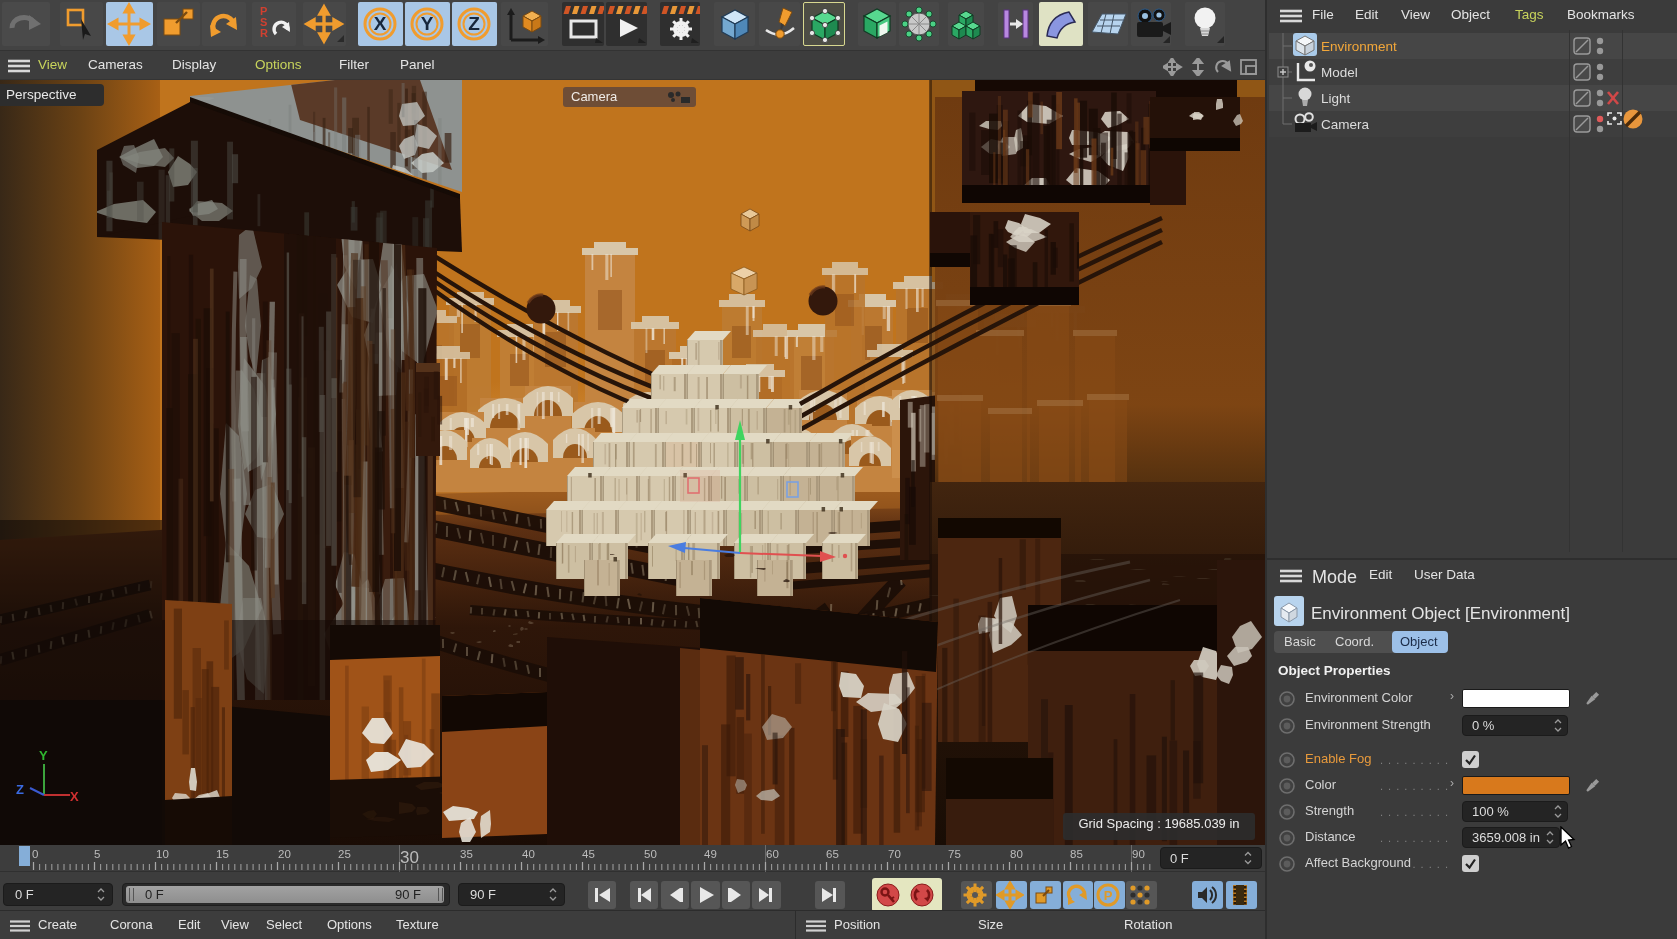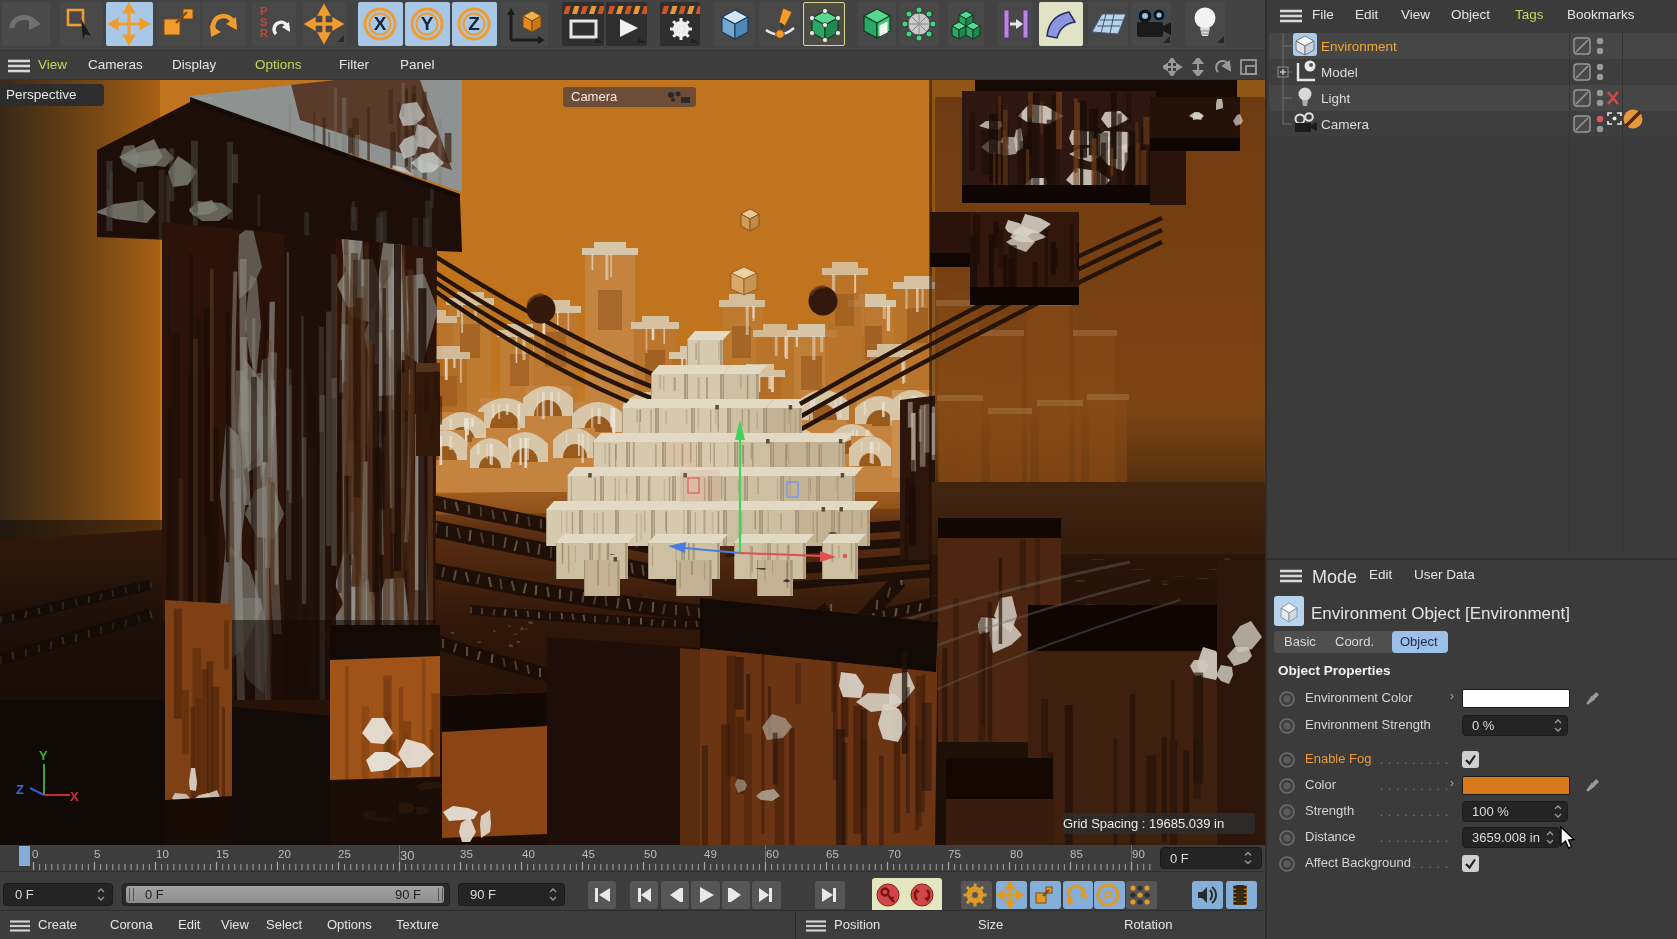--- a/index.html
+++ b/index.html
@@ -1930,21 +1930,21 @@
         <text x="16" y="794" fill="#3a6ae0">Z</text>
       </g>
     </svg>
     <div class="abs" style="left:0;top:84px;width:104px;height:22px;background:#2d2d2d;border-radius:0 4px 4px 0;color:#e8e8e8;font-size:13.5px;line-height:22px;padding-left:6px">Perspective</div>
     <div class="abs" style="left:563px;top:87px;width:133px;height:20px;background:#6e4d36;border-radius:3px;color:#f0ece8;font-size:13px;line-height:20px;padding-left:8px">Camera<svg class="abs" style="right:4px;top:3px" width="26" height="14">
         <circle cx="5" cy="5" r="3" fill="#2a2a2a"></circle>
         <circle cx="12" cy="4" r="2.5" fill="#2a2a2a"></circle>
         <circle cx="7" cy="10" r="2" fill="#2a2a2a"></circle>
         <rect x="15" y="7" width="9" height="6" fill="#2a2a2a"></rect>
       </svg></div>
-    <div class="abs" style="left:1063px;top:813px;width:192px;height:21px;background:rgba(45,45,45,0.92);border-radius:3px;color:#ececec;font-size:13px;line-height:21px;">Grid Spacing : 19685.039 in</div>
+    <div class="abs" style="left:1063px;top:813px;width:192px;height:27px;background:rgba(45,45,45,0.92);border-radius:3px;color:#ececec;font-size:13px;line-height:21px;text-align:center">Grid Spacing : 19685.039 in</div>
     <div class="abs" style="left:0;top:845px;width:1265px;height:27px;background:#3d3d3d;border-bottom:1px solid #303030">
       <svg class="abs" style="left:0;top:0" width="1265" height="27">
         <line x1="399.5" y1="0" x2="399.5" y2="27" stroke="#9a9a9a" stroke-width="1" opacity="0.5"></line>
         <line x1="765.5" y1="0" x2="765.5" y2="27" stroke="#9a9a9a" stroke-width="1" opacity="0.5"></line>
         <line x1="1131.5" y1="0" x2="1131.5" y2="27" stroke="#9a9a9a" stroke-width="1" opacity="0.5"></line>
         <rect x="19" y="1" width="11" height="20" fill="#85aed8"></rect>
         <line x1="33.5" y1="19" x2="33.5" y2="25" stroke="#9a9a9a" stroke-width="1.1"></line>
         <line x1="39.6" y1="19" x2="39.6" y2="25" stroke="#9a9a9a" stroke-width="1.1"></line>
         <line x1="45.7" y1="19" x2="45.7" y2="25" stroke="#9a9a9a" stroke-width="1.1"></line>
         <line x1="51.8" y1="19" x2="51.8" y2="25" stroke="#9a9a9a" stroke-width="1.1"></line>
@@ -2147,21 +2147,21 @@
         <line x1="1009.5" y1="17" x2="1009.5" y2="25" stroke="#a8a8a8" stroke-width="1.2"></line>
         <line x1="1070.5" y1="17" x2="1070.5" y2="25" stroke="#a8a8a8" stroke-width="1.2"></line>
         <line x1="1131.5" y1="17" x2="1131.5" y2="25" stroke="#a8a8a8" stroke-width="1.2"></line>
       </svg>
       <div class="abs" style="left:32px;top:3px;font-size:11.5px;color:#bcbcbc">0</div>
       <div class="abs" style="left:94px;top:3px;font-size:11.5px;color:#bcbcbc">5</div>
       <div class="abs" style="left:156px;top:3px;font-size:11.5px;color:#bcbcbc">10</div>
       <div class="abs" style="left:216px;top:3px;font-size:11.5px;color:#bcbcbc">15</div>
       <div class="abs" style="left:278px;top:3px;font-size:11.5px;color:#bcbcbc">20</div>
       <div class="abs" style="left:338px;top:3px;font-size:11.5px;color:#bcbcbc">25</div>
-      <div class="abs" style="left:400px;top:3px;font-size:13px;color:#bcbcbc">30</div>
+      <div class="abs" style="left:400px;top:3px;font-size:17px;color:#bcbcbc">30</div>
       <div class="abs" style="left:460px;top:3px;font-size:11.5px;color:#bcbcbc">35</div>
       <div class="abs" style="left:522px;top:3px;font-size:11.5px;color:#bcbcbc">40</div>
       <div class="abs" style="left:582px;top:3px;font-size:11.5px;color:#bcbcbc">45</div>
       <div class="abs" style="left:644px;top:3px;font-size:11.5px;color:#bcbcbc">50</div>
       <div class="abs" style="left:704px;top:3px;font-size:11.5px;color:#bcbcbc">49</div>
       <div class="abs" style="left:766px;top:3px;font-size:11.5px;color:#bcbcbc">60</div>
       <div class="abs" style="left:826px;top:3px;font-size:11.5px;color:#bcbcbc">65</div>
       <div class="abs" style="left:888px;top:3px;font-size:11.5px;color:#bcbcbc">70</div>
       <div class="abs" style="left:948px;top:3px;font-size:11.5px;color:#bcbcbc">75</div>
       <div class="abs" style="left:1010px;top:3px;font-size:11.5px;color:#bcbcbc">80</div>

